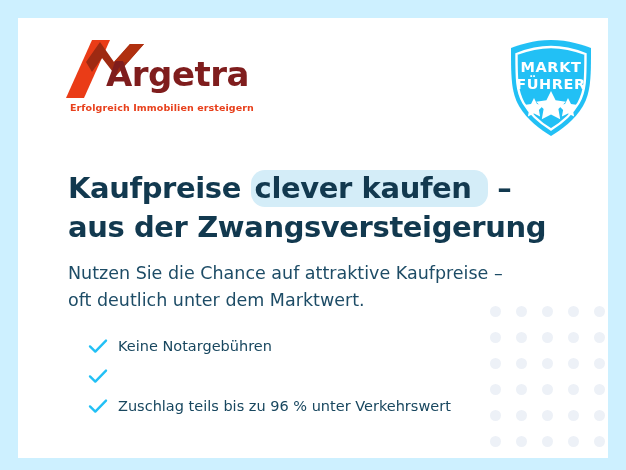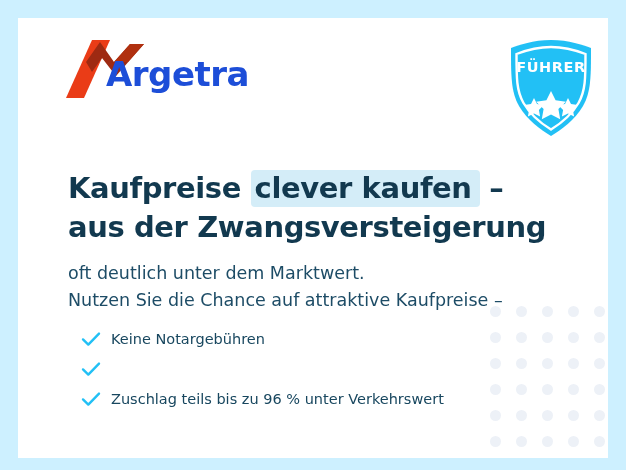--- a/index.html
+++ b/index.html
@@ -70,21 +70,21 @@
     width: 150px;
     height: 58px;
   }
   .logo-word {
     position: absolute;
     left: 48px;
     top: 17px;
     font-size: 34px;
     font-weight: 700;
     letter-spacing: -0.5px;
-    color: #1d4ed8;
+    color: #7f1d1d;
     font-family: "DejaVu Sans", sans-serif;
     line-height: 1;
   }
   .logo-tagline {
     position: absolute;
     left: 12px;
     top: 62px;
     font-size: 9.5px;
     font-weight: 700;
     color: #e8401c;
@@ -125,22 +125,22 @@
     font-family: "DejaVu Sans", sans-serif;
     font-weight: 700;
     font-size: 29px;
     line-height: 39px;
     color: #12394f;
     letter-spacing: -0.4px;
   }
   .hl-line { display: block; white-space: nowrap; }
   .hl-mark {
     background: #d4edf8;
-    padding: 1px 8px 2px 4px;
-    border-radius: 4px;
+    padding: 1px 16px 2px 4px;
+    border-radius: 14px;
     box-decoration-break: clone;
     -webkit-box-decoration-break: clone;
   }
 
   
   .subhead {
     position: absolute;
     left: 50px;
     top: 224px;
     width: 490px;
@@ -222,48 +222,50 @@
 
     <div class="logo">
       <span class="logo-mark">
         <svg width="150" height="58" viewBox="0 0 150 58" xmlns="http://www.w3.org/2000/svg">
           <polygon points="8,58 34,0 52,0 26,58" fill="#ea3c17"></polygon>
           <polygon points="28,22 42,2 56,22 72,4 86,4 58,36 44,18 34,32" fill="#9e2a12"></polygon>
           <polygon points="56,22 72,4 86,4 70,22" fill="#b0300f"></polygon>
         </svg>
       </span>
       <span class="logo-word">Argetra</span>
+      <span class="logo-tagline">Erfolgreich Immobilien ersteigern</span>
     </div>
 
     <div class="badge">
       <svg width="104" height="104" viewBox="0 0 104 104" xmlns="http://www.w3.org/2000/svg">
         <path d="M52 4 C70 4 84 9 92 12 C92 40 92 56 84 70 C76 84 62 94 52 100 C42 94 28 84 20 70 C12 56 12 40 12 12 C20 9 34 4 52 4 Z" fill="#22c0f5"></path>
         <path d="M52 11 C68 11 80 15.5 86.5 18 C86.5 42 86.5 55 79.5 67 C72.5 79 61 88 52 93.5 C43 88 31.5 79 24.5 67 C17.5 55 17.5 42 17.5 18 C24 15.5 36 11 52 11 Z" fill="none" stroke="#ffffff" stroke-width="2.4"></path>
         <g fill="#ffffff">
           <polygon points="52,55 56.6,64.3 66.9,65.8 59.4,73.1 61.2,83.3 52,78.5 42.8,83.3 44.6,73.1 37.1,65.8 47.4,64.3"></polygon>
           <polygon points="35,62 38,68.1 44.8,69.1 39.9,73.9 41.1,80.6 35,77.4 28.9,80.6 30.1,73.9 25.2,69.1 32,68.1"></polygon>
           <polygon points="69,62 72,68.1 78.8,69.1 73.9,73.9 75.1,80.6 69,77.4 62.9,80.6 64.1,73.9 59.2,69.1 66,68.1"></polygon>
         </g>
       </svg>
       <div class="badge-text">
+        <div>MARKT</div>
         <div>FÜHRER</div>
       </div>
     </div>
 
     <h1 class="headline">
       <span class="hl-line"><span>Kaufpreise </span><span class="hl-mark">clever kaufen</span><span> –</span></span>
       <span class="hl-line">aus der Zwangsversteigerung</span>
     </h1>
 
     <p class="subhead">
+      <span class="sub-line">Nutzen Sie die Chance auf attraktive Kaufpreise –</span>
       <span class="sub-line">oft deutlich unter dem Marktwert.</span>
-      <span class="sub-line">Nutzen Sie die Chance auf attraktive Kaufpreise –</span>
     </p>
 
-    <ul class="checklist" style="list-style:none;margin:9px;padding:0;">
+    <ul class="checklist" style="list-style:none;margin:16px;padding:0;">
       <li class="check-row">
         <span class="check-icon">
           <svg width="20" height="16" viewBox="0 0 20 16" xmlns="http://www.w3.org/2000/svg">
               <path d="M2 8.4 L7.3 13.6 L18 2.6" fill="none" stroke="#22c0f5" stroke-width="2.4" stroke-linecap="round" stroke-linejoin="round"></path>
             </svg>
         </span>
         <span class="check-label">Keine Notargebühren</span>
       </li>
       <li class="check-row">
         <span class="check-icon">

